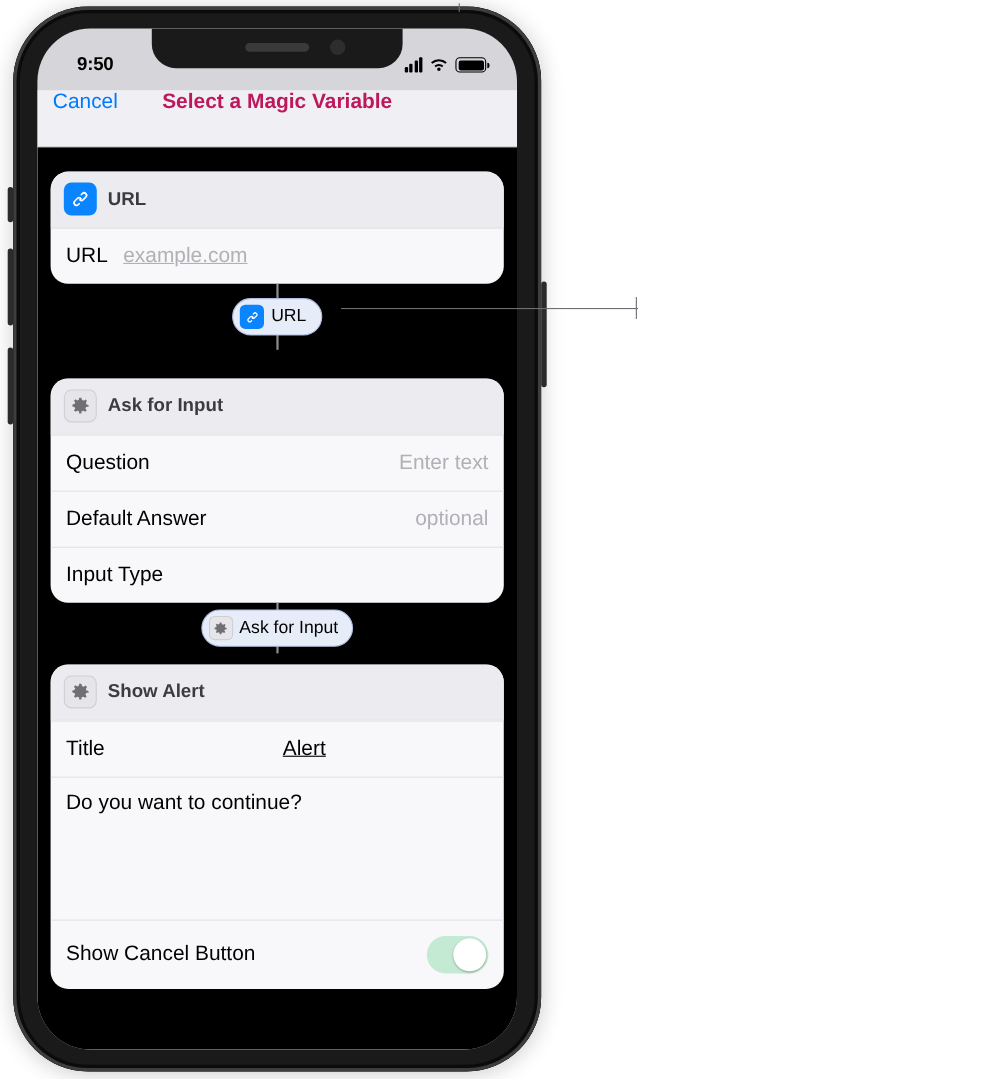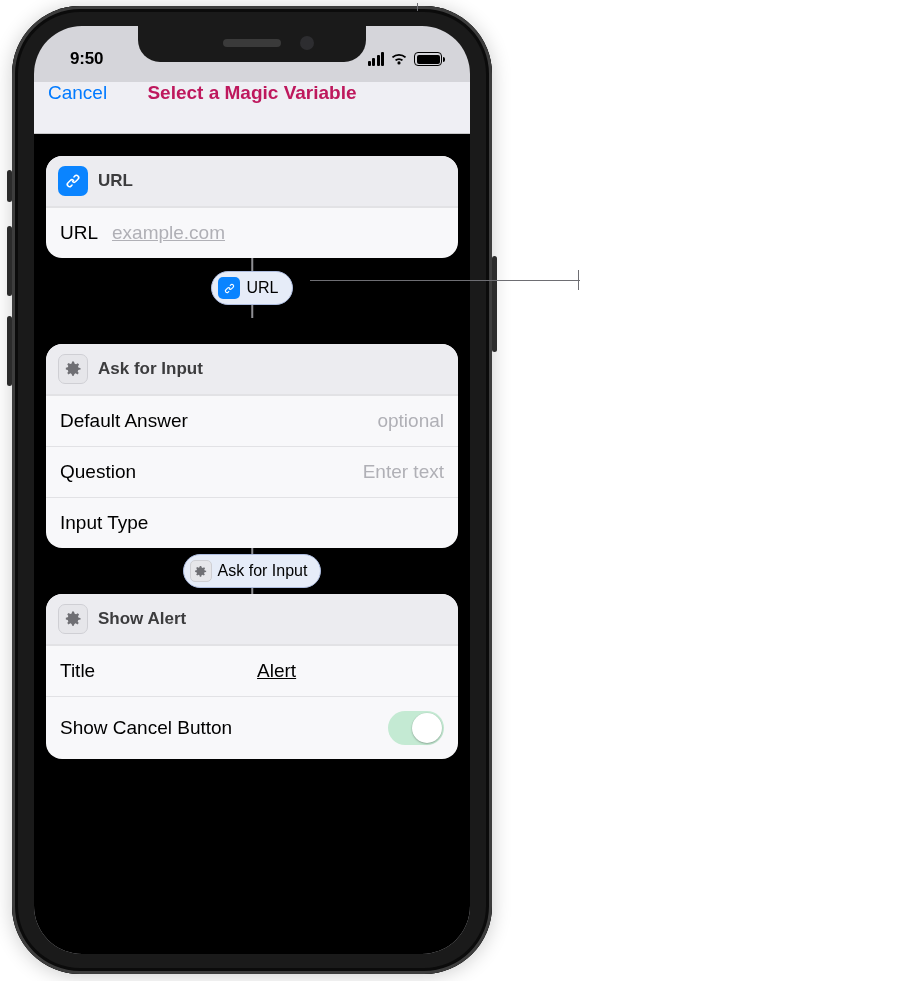--- a/index.html
+++ b/index.html
@@ -359,56 +359,59 @@
       <div class="card" style="margin-top:26px">
         <div class="card-header">
           <span class="icon-box gray">
             <svg viewBox="0 0 24 24">
                 <path fill="#6f6f74" d="M12 8a4 4 0 1 0 0 8 4 4 0 0 0 0-8zm0 6a2 2 0 1 1 0-4 2 2 0 0 1 0 4zm9-2.9v-2.2l-2.3-.5a7 7 0 0 0-.7-1.7l1.3-2-1.6-1.6-2 1.3a7 7 0 0 0-1.7-.7L13.1 1h-2.2l-.5 2.3a7 7 0 0 0-1.7.7l-2-1.3L5.1 4.3l1.3 2a7 7 0 0 0-.7 1.7L3.4 8.5v2.2l2.3.5a7 7 0 0 0 .7 1.7l-1.3 2 1.6 1.6 2-1.3a7 7 0 0 0 1.7.7l.5 2.3h2.2l.5-2.3a7 7 0 0 0 1.7-.7l2 1.3 1.6-1.6-1.3-2a7 7 0 0 0 .7-1.7l2.3-.5z" transform="translate(0 2)"></path>
               </svg>
           </span>
           <span>Ask for Input</span>
         </div>
         <div class="row">
+          <span class="label">Question</span>
+          <span class="value placeholder">Enter text</span>
+        </div>
+        <div class="row">
           <span class="label">Default Answer</span>
           <span class="value placeholder">optional</span>
-        </div>
-        <div class="row">
-          <span class="label">Question</span>
-          <span class="value placeholder">Enter text</span>
         </div>
         <div class="row">
           <span class="label">Input Type</span>
         </div>
       </div>
 
       <div class="connector short">
         <span class="pill">
           <span class="pill-icon gray">
             <svg viewBox="0 0 24 24">
                 <path fill="#6f6f74" d="M12 8a4 4 0 1 0 0 8 4 4 0 0 0 0-8zm0 6a2 2 0 1 1 0-4 2 2 0 0 1 0 4zm9-2.9v-2.2l-2.3-.5a7 7 0 0 0-.7-1.7l1.3-2-1.6-1.6-2 1.3a7 7 0 0 0-1.7-.7L13.1 1h-2.2l-.5 2.3a7 7 0 0 0-1.7.7l-2-1.3L5.1 4.3l1.3 2a7 7 0 0 0-.7 1.7L3.4 8.5v2.2l2.3.5a7 7 0 0 0 .7 1.7l-1.3 2 1.6 1.6 2-1.3a7 7 0 0 0 1.7.7l.5 2.3h2.2l.5-2.3a7 7 0 0 0 1.7-.7l2 1.3 1.6-1.6-1.3-2a7 7 0 0 0 .7-1.7l2.3-.5z" transform="translate(0 2)"></path>
               </svg>
           </span>
           <span>Ask for Input</span>
         </span>
       </div>
 
-      <div class="card" style="margin-top:0">
+      <div class="card" style="margin-top:10px">
         <div class="card-header">
           <span class="icon-box gray">
             <svg viewBox="0 0 24 24">
                 <path fill="#6f6f74" d="M12 8a4 4 0 1 0 0 8 4 4 0 0 0 0-8zm0 6a2 2 0 1 1 0-4 2 2 0 0 1 0 4zm9-2.9v-2.2l-2.3-.5a7 7 0 0 0-.7-1.7l1.3-2-1.6-1.6-2 1.3a7 7 0 0 0-1.7-.7L13.1 1h-2.2l-.5 2.3a7 7 0 0 0-1.7.7l-2-1.3L5.1 4.3l1.3 2a7 7 0 0 0-.7 1.7L3.4 8.5v2.2l2.3.5a7 7 0 0 0 .7 1.7l-1.3 2 1.6 1.6 2-1.3a7 7 0 0 0 1.7.7l.5 2.3h2.2l.5-2.3a7 7 0 0 0 1.7-.7l2 1.3 1.6-1.6-1.3-2a7 7 0 0 0 .7-1.7l2.3-.5z" transform="translate(0 2)"></path>
               </svg>
           </span>
           <span>Show Alert</span>
         </div>
         <div class="row">
           <span class="label">Title</span>
           <span class="value left" style="text-align:center;color:#000">Alert</span>
         </div>
+        <div class="row textarea">
+          <span>Do you want to continue?</span>
+        </div>
         <div class="row">
           <span class="label" style="flex:1">Show Cancel Button</span>
           <span class="toggle"></span>
         </div>
       </div>
 
     </div>
 
     <div class="home-indicator"></div>
   </div>

